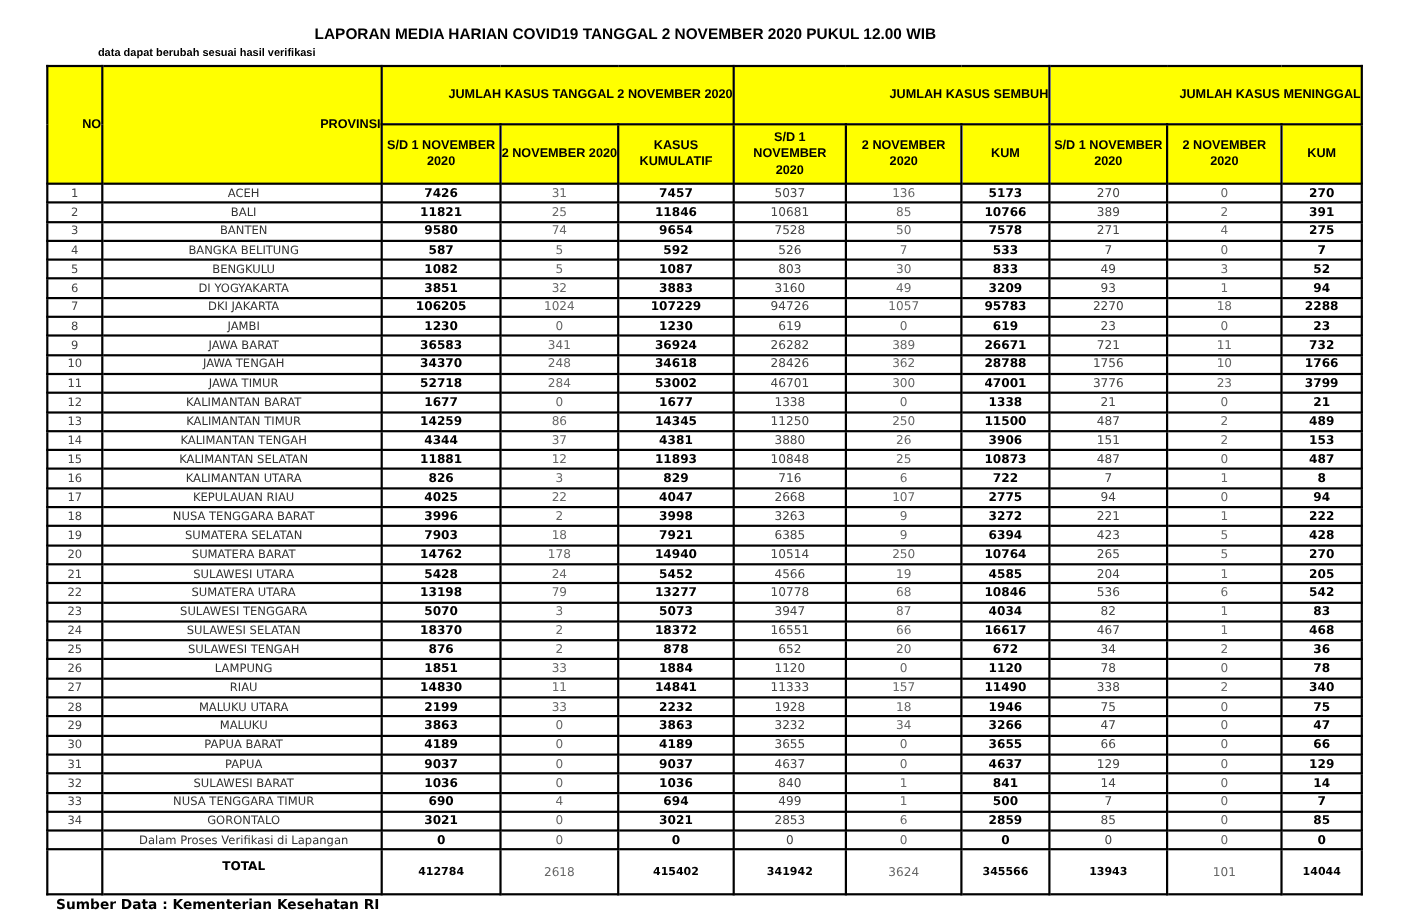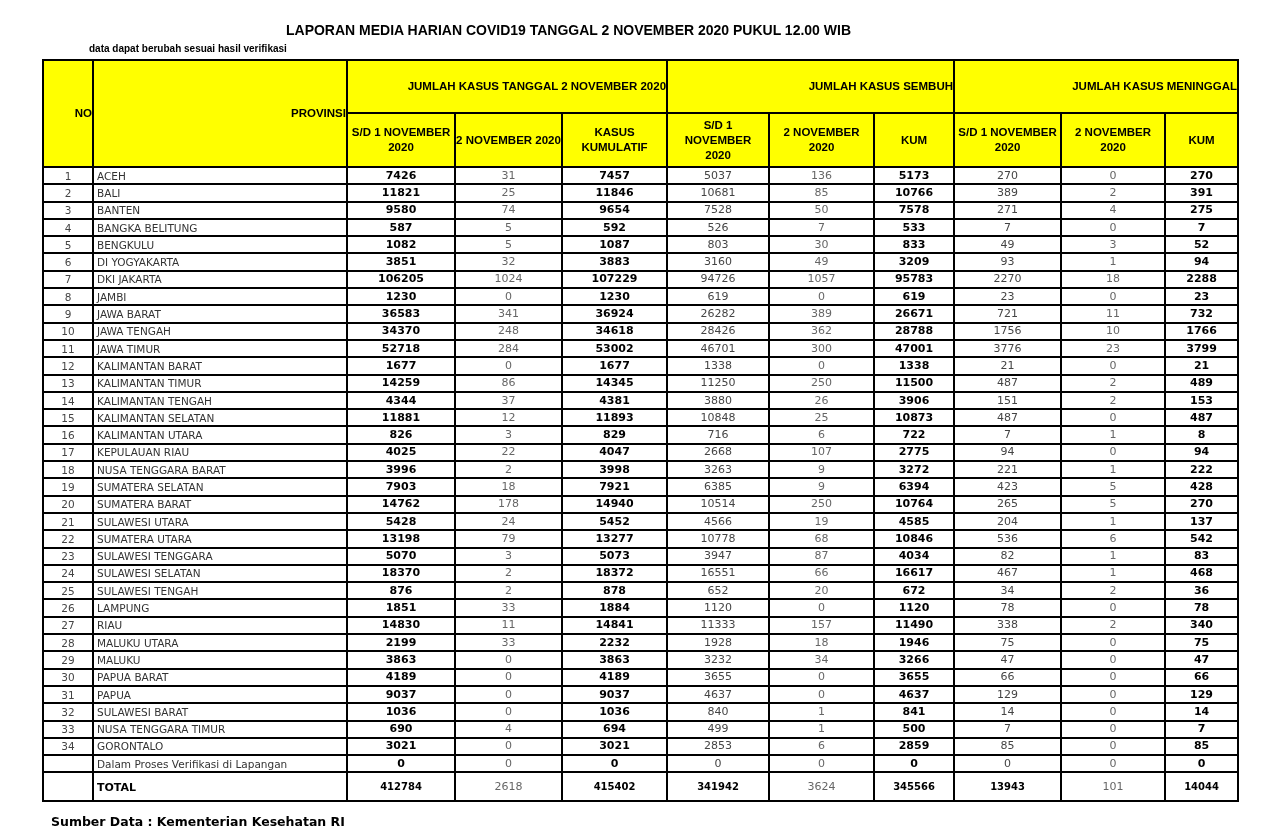--- a/index.html
+++ b/index.html
@@ -7,26 +7,26 @@
   .title { position: absolute; left: 0; width: 1137px; top: 22px; text-align: center; font-weight: bold; font-size: 14px; }
   .subtitle { position: absolute; left: 89px; top: 43px; font-weight: bold; font-size: 10px; }
   .source { position: absolute; left: 51px; top: 814px; font-weight: bold; font-size: 12.5px; font-family: "DejaVu Sans", sans-serif; }
   table.report { position: absolute; left: 42px; top: 59px; border-collapse: collapse; table-layout: fixed; width: 1195px; }
   table.report th, table.report td { border: 2px solid #000; padding: 0; overflow: hidden; white-space: nowrap; }
   table.report thead th { background: #ffff00; font-weight: bold; font-size: 11.5px; text-align: center; vertical-align: middle; line-height: 15px; white-space: normal; }
   thead tr.h1 th { height: 51px; text-align: right; }
   thead tr.h2 th { height: 52px; }
   tbody td { height: 15.3px; font-size: 11px; line-height: 14px; font-family: "DejaVu Sans", sans-serif; text-align: center; }
   tbody td.no { color: #444; font-size: 10.5px; }
-  tbody td.prov { text-align: left; padding-left: 3px; color: #333; font-size: 10.5px; }
+  tbody td.prov { text-align: center; padding-left: 3px; color: #333; font-size: 10.5px; }
   tbody td.b { font-weight: bold; color: #000; }
   tbody td.l { color: #444; }
   tbody td.g { color: #666; }
   tr.total td { height: 22px; font-size: 10px; }
-  tr.total td.prov { font-size: 11px; font-weight: bold; color: #000; vertical-align: bottom; padding-bottom: 5px; }
+  tr.total td.prov { font-size: 11px; font-weight: bold; color: #000; vertical-align: bottom; padding-bottom: 17px; }
   tr.total td.g { font-size: 11px; }
 </style>
 </head>
 <body>
 
 <div class="title">LAPORAN MEDIA HARIAN COVID19 TANGGAL 2 NOVEMBER 2020 PUKUL 12.00 WIB</div>
 <div class="subtitle">data dapat berubah sesuai hasil verifikasi</div>
 
 <table class="report">
   <colgroup>
@@ -327,21 +327,21 @@
         <td class="no">21</td>
         <td class="prov">SULAWESI UTARA</td>
         <td class="b">5428</td>
         <td class="g">24</td>
         <td class="b">5452</td>
         <td class="l">4566</td>
         <td class="g">19</td>
         <td class="b">4585</td>
         <td class="l">204</td>
         <td class="g">1</td>
-        <td class="b">137</td>
+        <td class="b">205</td>
       </tr>
       <tr>
         <td class="no">22</td>
         <td class="prov">SUMATERA UTARA</td>
         <td class="b">13198</td>
         <td class="g">79</td>
         <td class="b">13277</td>
         <td class="l">10778</td>
         <td class="g">68</td>
         <td class="b">10846</td>

